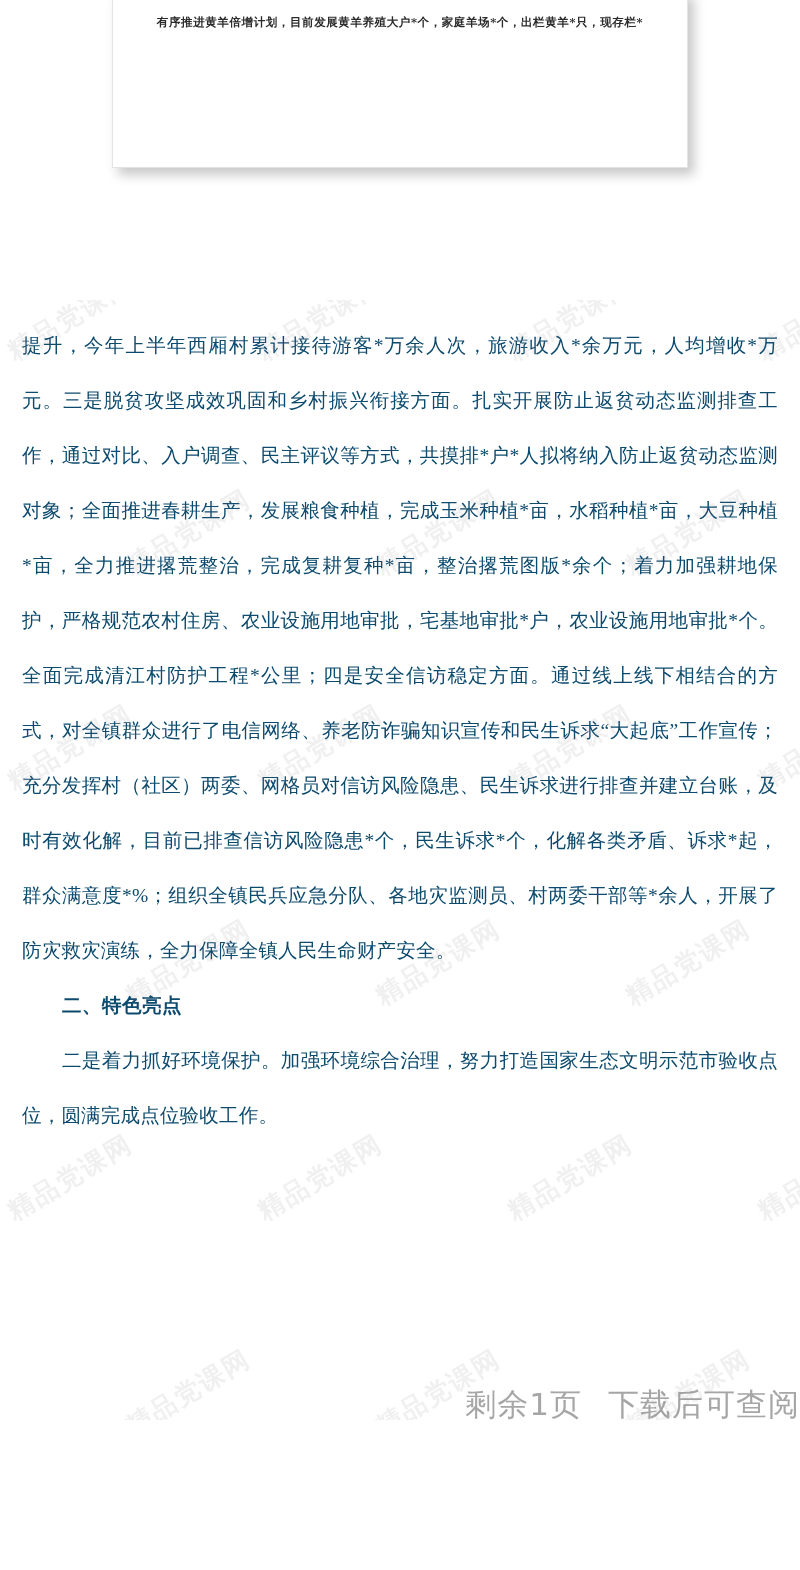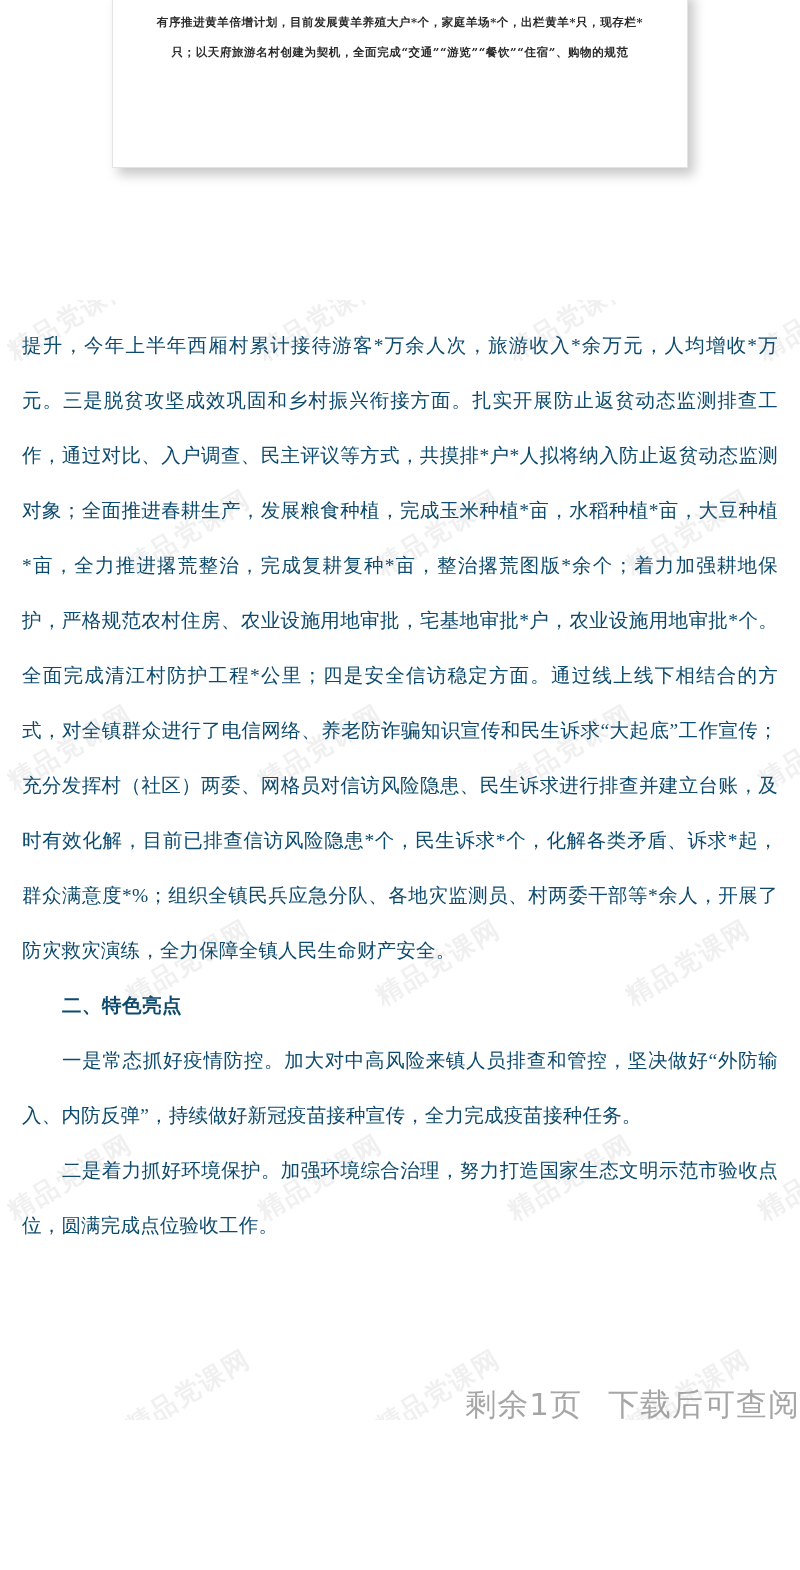--- a/index.html
+++ b/index.html
@@ -117,38 +117,34 @@
     white-space: nowrap;
   }
   .footer-notice .seg2 { margin-left: 26px; }
 </style>
 </head>
 <body>
 
 <div class="preview-card-wrap">
   <div class="preview-card">
     <div class="preview-line">有序推进黄羊倍增计划，目前发展黄羊养殖大户*个，家庭羊场*个，出栏黄羊*只，现存栏*</div>
-    <div class="preview-line">只；以天府旅游名村创建为契机，全面完成“交通”“游览”“餐饮”“住宿”、购物的规范</div>
   </div>
 </div>
 
 <div class="doc-body">
   <div class="doc-inner">
 
     <p class="para">
       <span>提升，今年上半年西厢村累计接待游客*万余人次，旅游收入*余万元，人均增收*万元。三是脱贫攻坚成效巩固和乡村振兴衔接方面。扎实开展防止返贫动态监测排查工作，通过对比、入户调查、民主评议等方式，共摸排*户*人拟将纳入防止返贫动态监测对象；全面推进春耕生产，发展粮食种植，完成玉米种植*亩，水稻种植*亩，大豆种植*亩，全力推进撂荒整治，完成复耕复种*亩，整治撂荒图版*余个；着力加强耕地保护，严格规范农村住房、农业设施用地审批，宅基地审批*户，农业设施用地审批*个。全面完成清江村防护工程*公里；四是安全信访稳定方面。通过线上线下相结合的方式，对全镇群众进行了电信网络、养老防诈骗知识宣传和民生诉求“大起底”工作宣传；充分发挥村（社区）两委、网格员对信访风险隐患、民生诉求进行排查并建立台账，及时有效化解，目前已排查信访风险隐患*个，民生诉求*个，化解各类矛盾、诉求*起，群众满意度*%；组织全镇民兵应急分队、各地灾监测员、村两委干部等*余人，开展了防灾救灾演练，全力保障全镇人民生命财产安全。</span>
     </p>
 
     <h3 class="heading">二、特色亮点</h3>
 
 
 
-    <p class="para indent">
-      <span>一是常态抓好疫情防控。加大对中高风险来镇人员排查和管控，坚决做好“外防输入、内防反弹”，持续做好新冠疫苗接种宣传，全力完成疫苗接种任务。</span>
-    </p>
 
     <p class="para indent">
       <span>二是着力抓好环境保护。加强环境综合治理，努力打造国家生态文明示范市验收点位，圆满完成点位验收工作。</span>
     </p>
 
   </div>
 </div>
 
 <div class="watermark-layer" id="watermark-layer">
     <span class="wm" style="left: 0px; top: 0px;">精品党课网</span>

